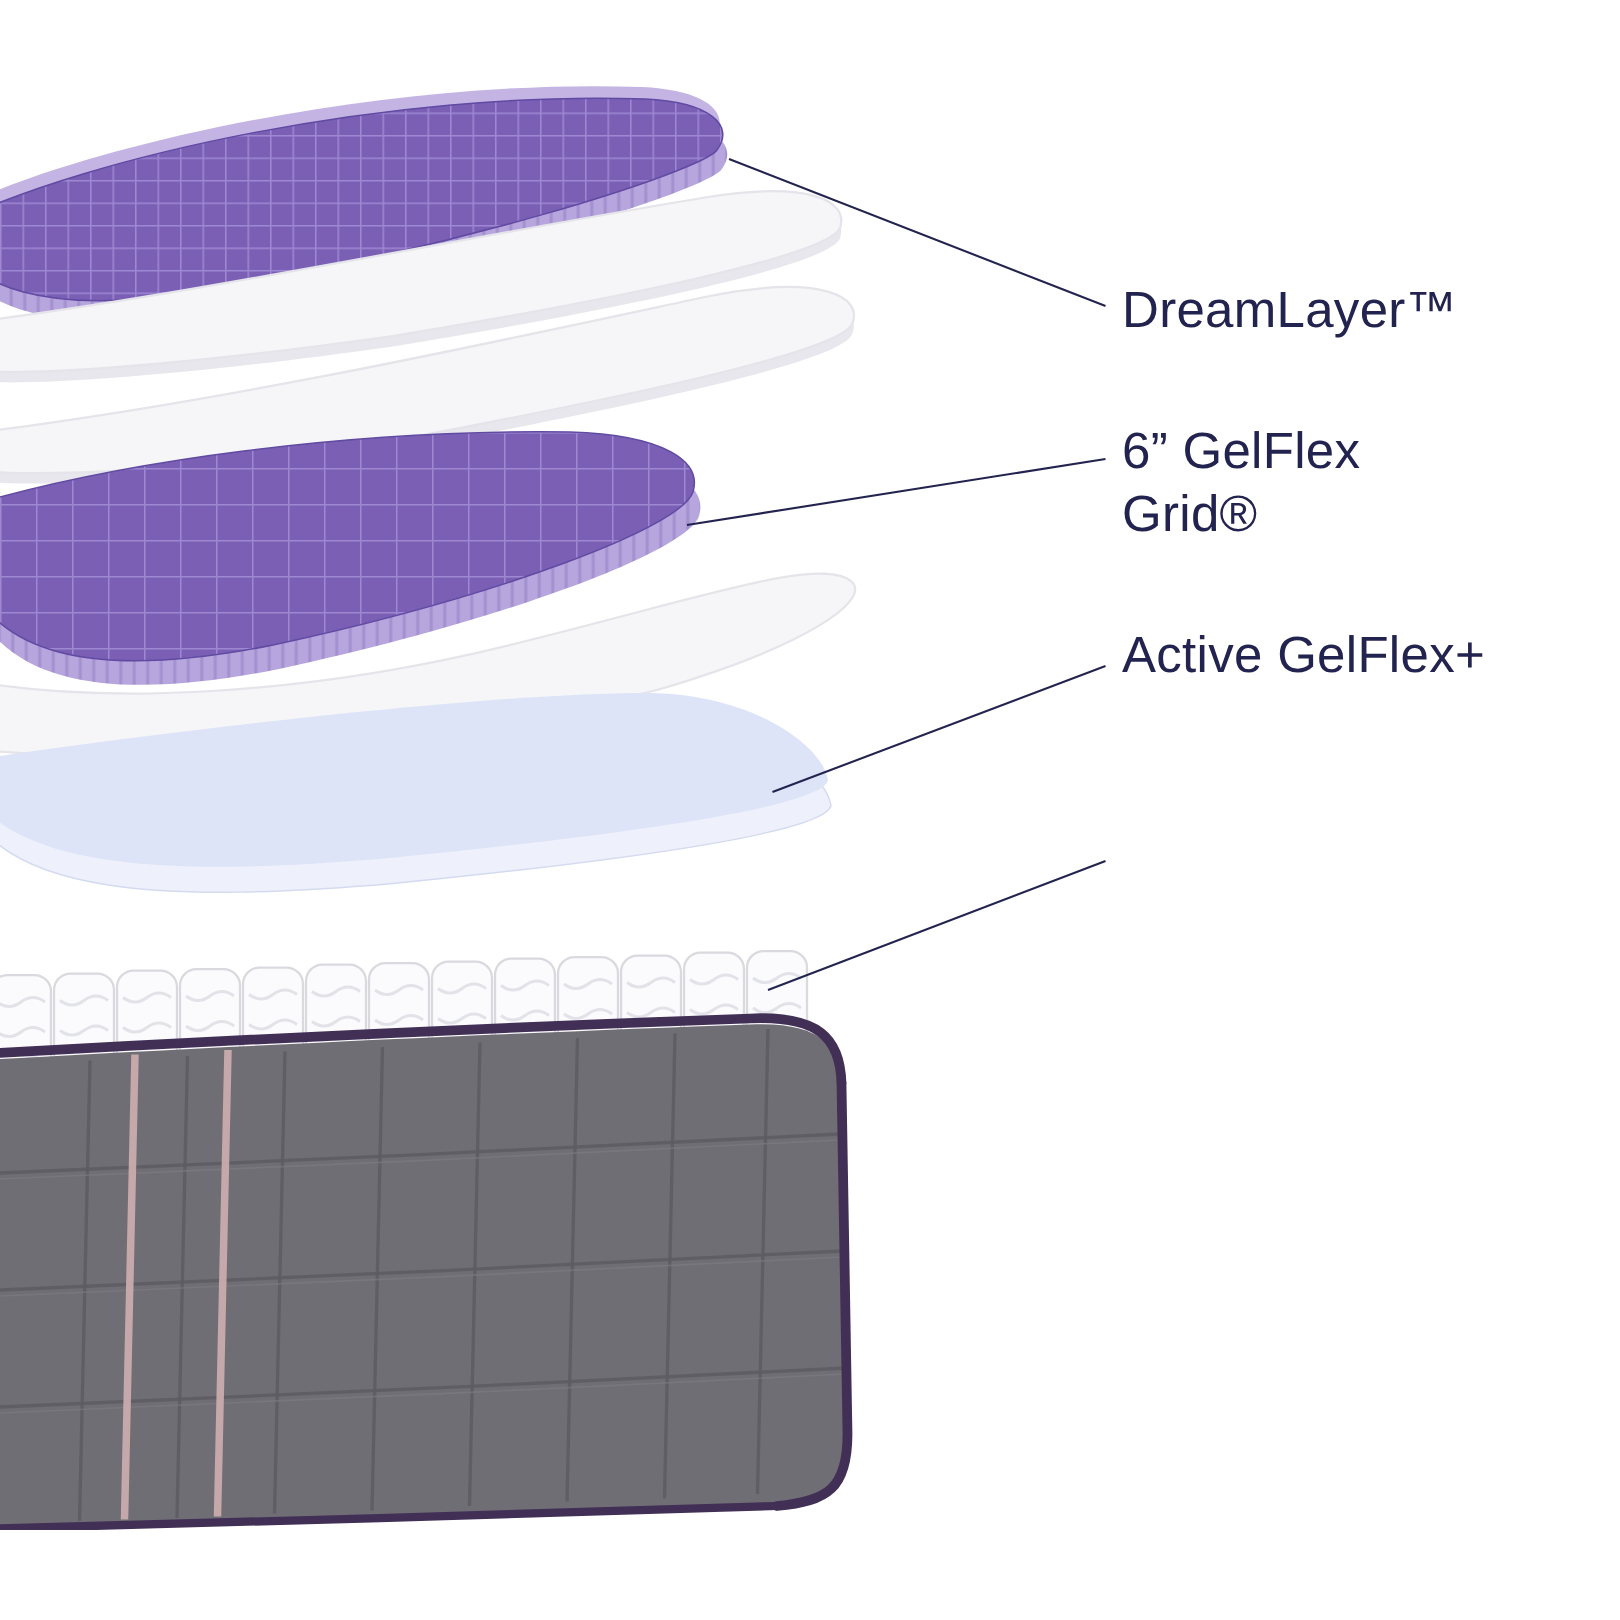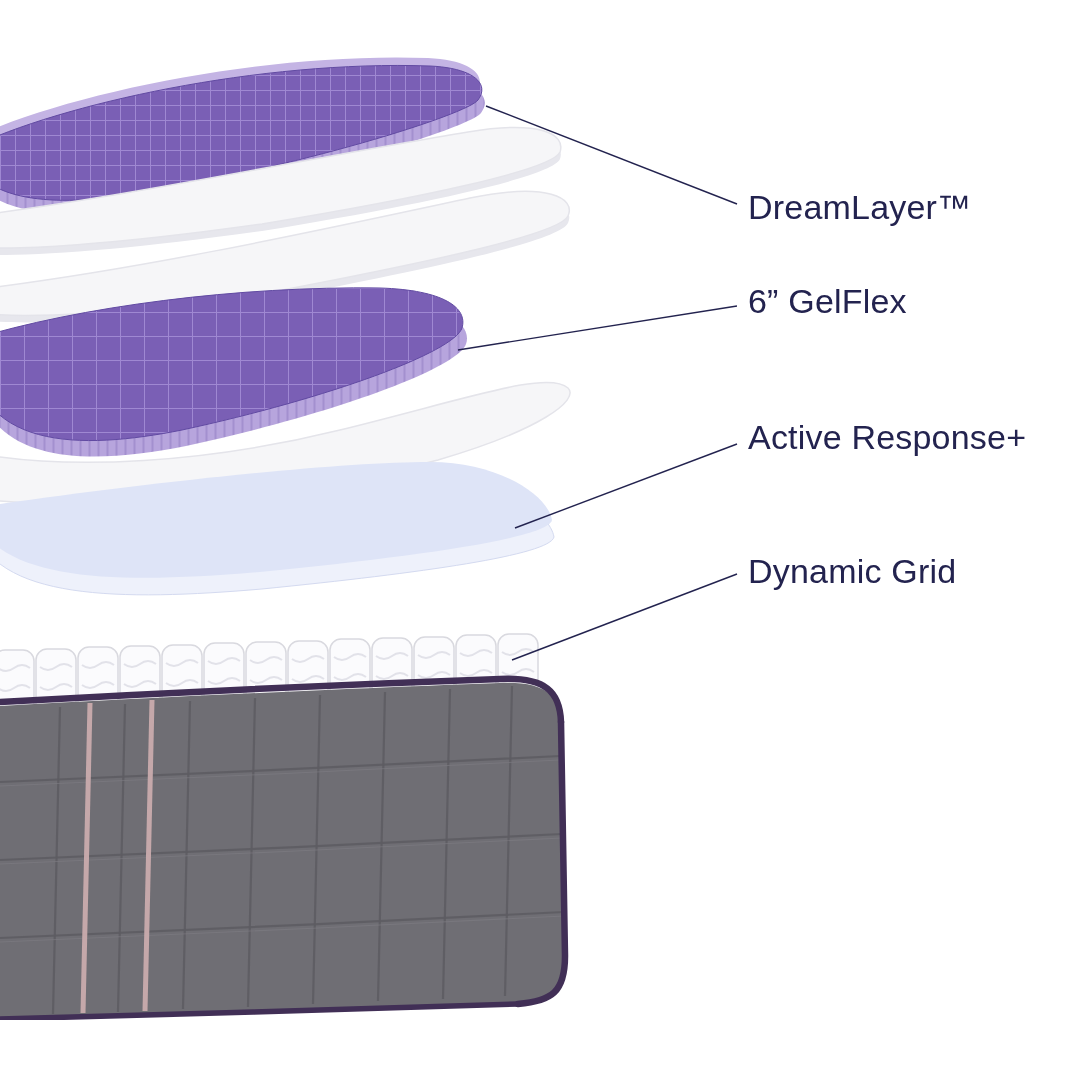--- a/index.html
+++ b/index.html
@@ -161,23 +161,23 @@
       <path class="leader" d="M512,660 L737,574"></path>
     </g>
   </svg>
 
   <div class="layer-label" style="top:186px">
     <span>DreamLayer™</span>
   </div>
 
   <div class="layer-label" style="top:280px">
     <span>6” GelFlex</span>
+    <span>Grid®</span>
   </div>
 
   <div class="layer-label" style="top:416px">
-    <span>Active Response+</span>
+    <span>Active GelFlex+</span>
   </div>
 
   <div class="layer-label" style="top:550px">
-    <span>Dynamic Grid</span>
   </div>
 
 </div>
 
 </body></html>

